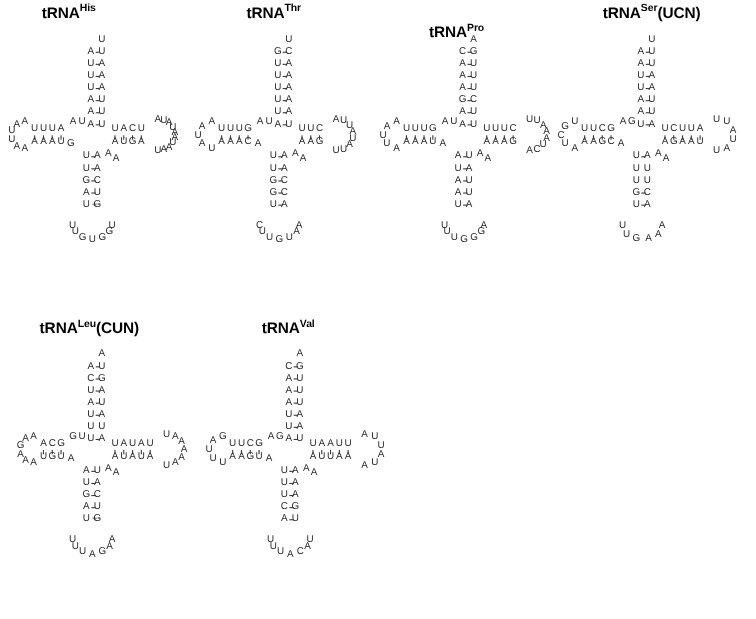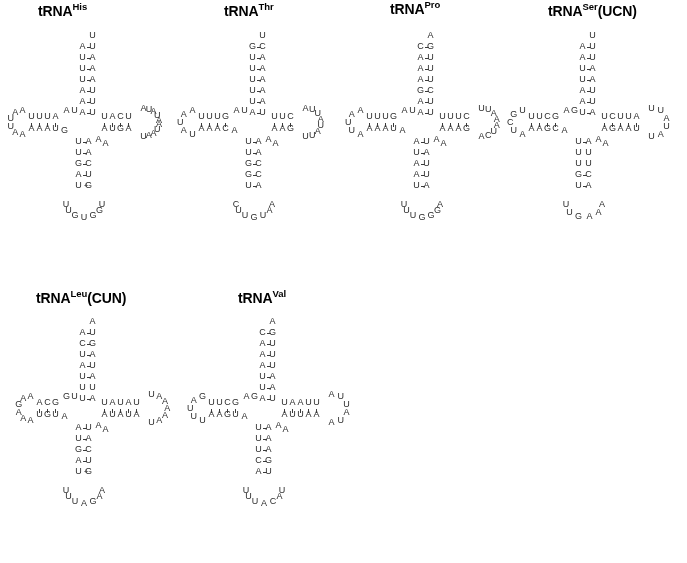--- a/index.html
+++ b/index.html
@@ -257,21 +257,21 @@
           <span class="base" style="left: 79.5px; top: 188.8px;">G</span>
           <span class="base" style="left: 88.46px; top: 187.085px;">U</span>
           <span class="base" style="left: 95.0192px; top: 182.4px;">A</span>
           <span class="base" style="left: 97.42px; top: 176px;">A</span>
           <span class="base" style="left: 94px; top: 111px;">A</span>
           <span class="base" style="left: 101px; top: 115px;">A</span>
         </div>
       </div>
     </div>
     <div class="trna-panel" style="left: 0px; top: 0px;">
-      <div class="panel-title" style="left: 390px; top: 1px;"><span>tRNA</span><sup>Pro</sup></div>
+      <div class="panel-title" style="left: 390px; top: 21px;"><span>tRNA</span><sup>Pro</sup></div>
       <div style="position: absolute; left: 338px; top: 24px;">
         <div class="struct">
           <span class="base" style="left: 88px; top: 7px;">A</span>
           <span class="base" style="left: 78px; top: 18px;">C</span>
           <span class="base" style="left: 88px; top: 18px;">G</span>
           <span class="bond-h" style="left: 86.5px; top: 23px; width: 4px;"></span>
           <span class="base" style="left: 78px; top: 29px;">A</span>
           <span class="base" style="left: 88px; top: 29px;">U</span>
           <span class="bond-h" style="left: 86.5px; top: 34px; width: 4px;"></span>
           <span class="base" style="left: 78px; top: 40px;">A</span>

